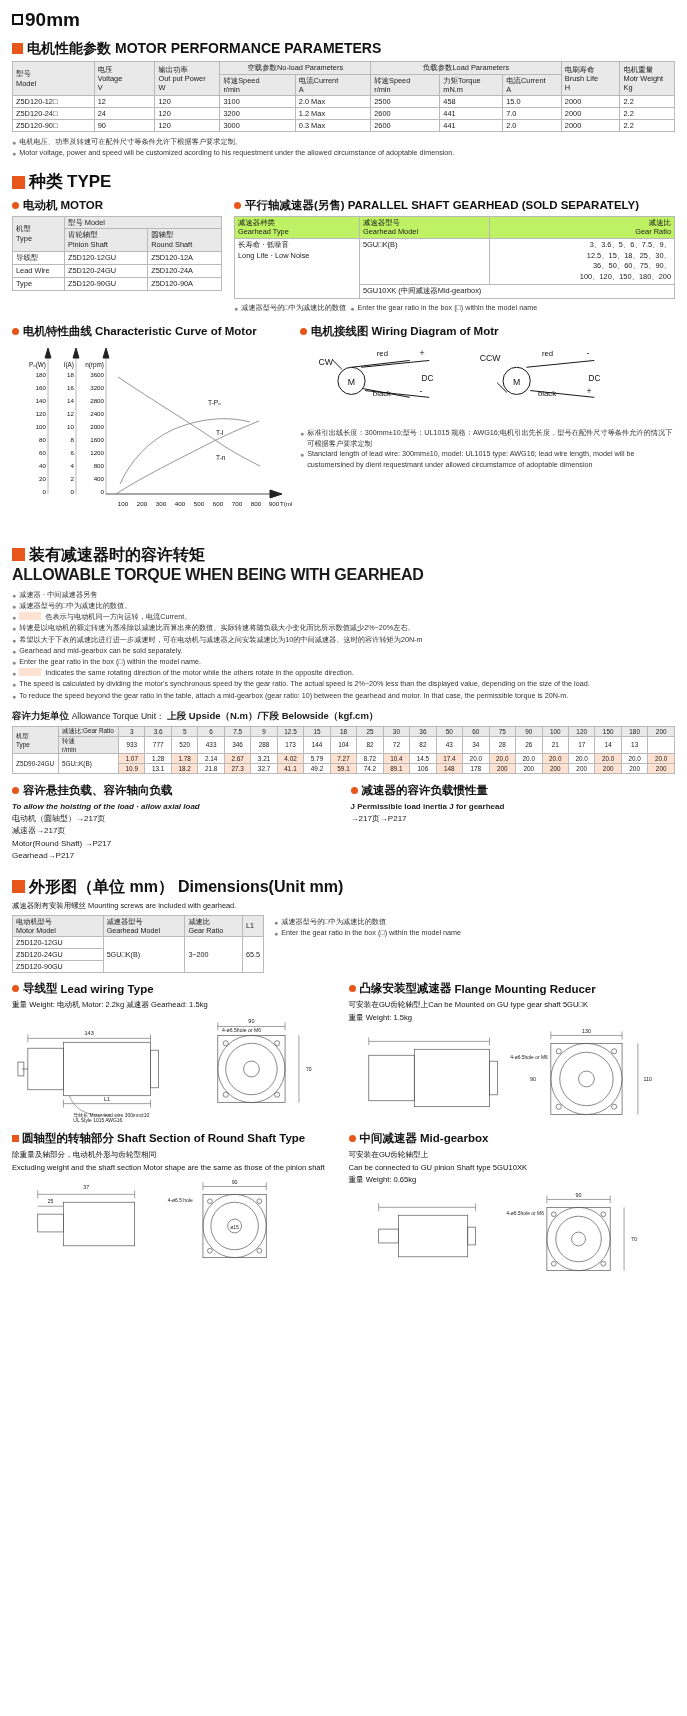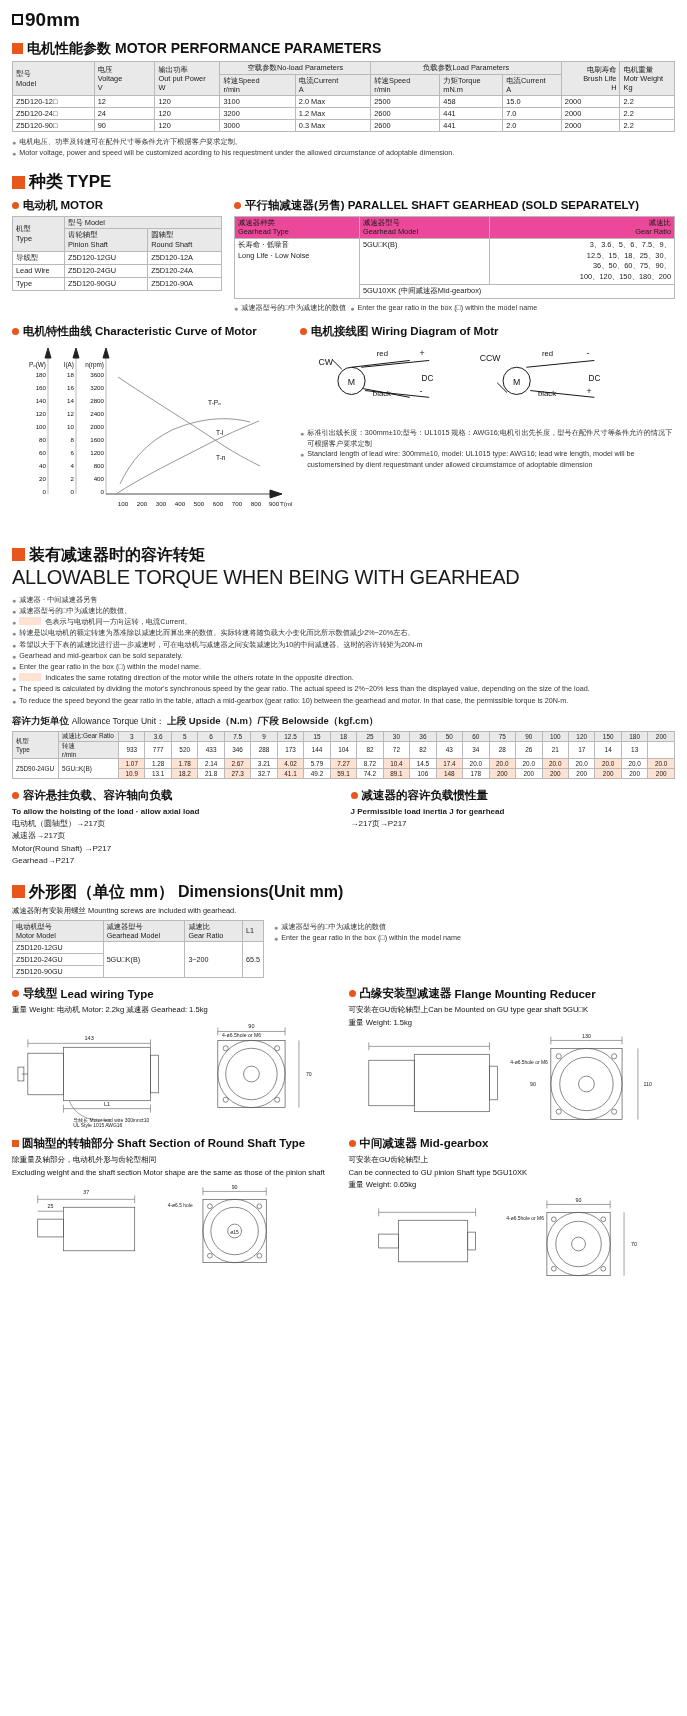--- a/index.html
+++ b/index.html
@@ -19,42 +19,42 @@
   .hdr-cn .en { color:#e8561c; font-size:17px; margin-left:3px; }
   .hdr-w { font-size:34px; font-weight:bold; color:#111; line-height:1.0; margin-top:2px; letter-spacing:-1px;}
   .hdr-mm { font-size:19px; font-weight:bold; color:#111; line-height:1.15; margin-top:1px; }
   .sqbox { display:inline-block; width:11px; height:11px; border:2px solid #111; margin-right:2px; vertical-align:1px;}
 
   
   .sect { margin-top:9px; }
   .sect-title { font-size:14px; font-weight:bold; color:#111; line-height:1.25; display:flex; align-items:center; }
   .sq-orange { display:inline-block; width:11px; height:11px; background:#e8561c; margin-right:4px; }
   .sect-title .en { margin-left:4px; }
-  .sect-title-2 { font-size:20px; font-weight:normal; letter-spacing:-0.3px; }
+  .sect-title-2 { font-size:16px; font-weight:bold; letter-spacing:-0.3px; }
 
   .sub-title { font-size:11.5px; font-weight:bold; color:#111; display:flex; align-items:center; margin-bottom:3px;}
   .dot-orange { display:inline-block; width:7px; height:7px; border-radius:50%; background:#e8561c; margin-right:4px; }
   .sub-title .en { margin-left:3px; }
 
   
   table { border-collapse:collapse; width:100%; font-size:7.4px; }
   th, td { border:1px solid #b9b9b9; padding:1px 3px; vertical-align:middle; }
   .tbl-perf th { background:#e9e9e9; font-weight:normal; text-align:center; line-height:1.25; }
   .tbl-perf td { text-align:left; height:11px; }
 
   .note { font-size:7.2px; color:#333; line-height:1.5; display:flex; align-items:flex-start; }
   .note .bull { color:#888; margin-right:3px; font-size:7px; line-height:1.6;}
 
   
   .type-row { display:flex; gap:12px; margin-top:5px; }
   .type-left { width:210px; }
   .type-right { flex:1; }
   .tbl-type th { background:#e9e9e9; font-weight:normal; text-align:left; line-height:1.3; }
   .tbl-type td { text-align:left; line-height:1.35; }
-  .tbl-gh th { background:#ec4899; font-weight:normal; text-align:left; line-height:1.3; }
+  .tbl-gh th { background:#bef264; font-weight:normal; text-align:left; line-height:1.3; }
   .tbl-gh td { vertical-align:top; line-height:1.45; }
   .gh-ratio { text-align:right; }
 
   
   .cw-row { display:flex; gap:8px; margin-top:10px; }
   .cw-left { width:280px; }
   .cw-right { flex:1; }
   .curve-wrap { position:relative; height:175px; }
 
   
@@ -119,21 +119,21 @@
             <div>输出功率</div>
             <div>Out put Power</div>
             <div>W</div>
           </th>
           <th colspan="2">
             <span>空载参数</span><span>No-load Parameters</span>
           </th>
           <th colspan="3">
             <span>负载参数</span><span>Load Parameters</span>
           </th>
-          <th rowspan="2" style="width:56px;text-align:right;">
+          <th rowspan="2" style="width:56px;text-align:left;">
             <div>电刷寿命</div>
             <div>Brush Life</div>
             <div>H</div>
           </th>
           <th rowspan="2" style="width:52px;text-align:left;">
             <div>电机重量</div>
             <div>Motr Weight</div>
             <div>Kg</div>
           </th>
         </tr>
@@ -624,21 +624,21 @@
         </tbody>
     </table>
   </div>
 
   <div class="two-col">
     <div>
       <div class="sub-title">
         <span class="dot-orange"></span>
         <span>容许悬挂负载、容许轴向负载</span>
       </div>
-      <div class="tc-txt" style="font-weight:bold;">To allow the hoisting of the load · allow axial load</div>
+      <div class="tc-txt" style="font-weight:bold;font-style:italic;">To allow the hoisting of the load · allow axial load</div>
       <div class="tc-txt">电动机（圆轴型）→217页</div>
       <div class="tc-txt">减速器→217页</div>
       <div class="tc-txt">Motor(Round Shaft) →P217</div>
       <div class="tc-txt">Gearhead→P217</div>
     </div>
     <div>
       <div class="sub-title">
         <span class="dot-orange"></span>
         <span>减速器的容许负载惯性量</span>
       </div>

